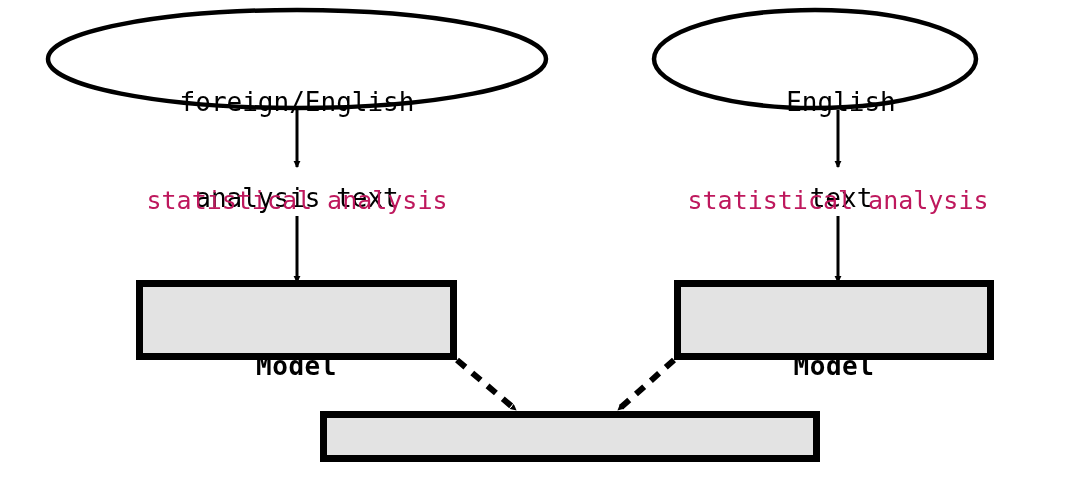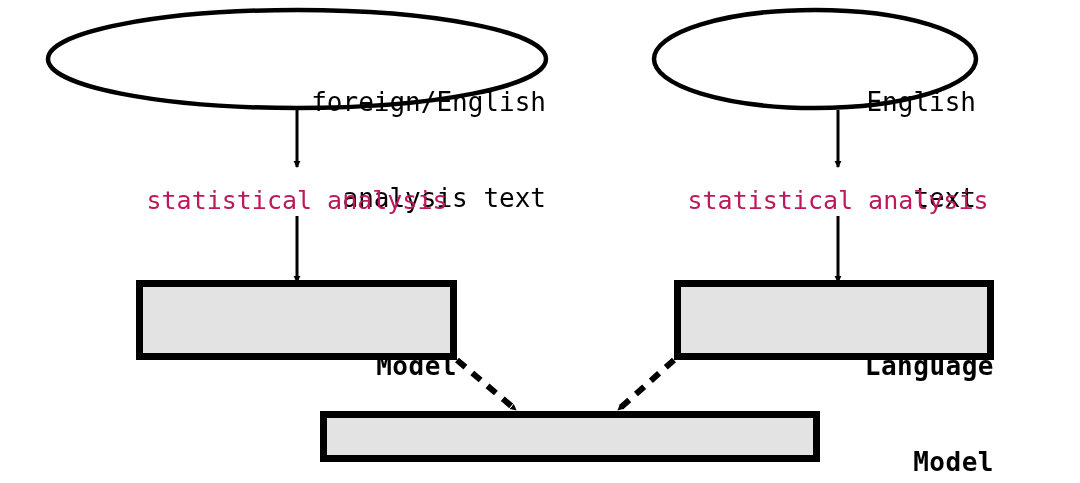--- a/index.html
+++ b/index.html
@@ -20,21 +20,21 @@
   }
   #diagram-svg {
     position: absolute;
     left: 0;
     top: 0;
     width: 1080px;
     height: 483px;
   }
   .node-text {
     position: absolute;
-    text-align: right;
+    text-align: center;
     color: #000000;
     line-height: 1.22;
     white-space: pre;
     pointer-events: none;
   }
   .ellipse-label {
     font-size: 26px;
     font-weight: 400;
     letter-spacing: 0px;
   }
@@ -88,35 +88,34 @@
     <line x1="457" y1="360" x2="516" y2="410" stroke="#000000" stroke-width="6" stroke-dasharray="11 9" marker-end="url(#arrow-dashed)"></line>
 
     <line x1="674" y1="360" x2="618" y2="410" stroke="#000000" stroke-width="6" stroke-dasharray="11 9" marker-end="url(#arrow-dashed)"></line>
   </svg>
 
   <div class="node-text ellipse-label" style="left:48px; top:24px; width:498px;">
     <div>foreign/English</div>
     <div>analysis text</div>
   </div>
 
-  <div class="node-text ellipse-label" style="left:654px; top:24px; width:322px;">
+  <div class="node-text ellipse-label" style="left:680px; top:24px; width:322px;">
     <div>English</div>
     <div>text</div>
   </div>
 
   <div class="edge-label" style="left:17px; top:186px; width:560px;">statistical analysis</div>
 
   <div class="edge-label" style="left:558px; top:186px; width:560px;">statistical analysis</div>
 
   <div class="node-text box-label" style="left:136px; top:288px; width:321px;">
     <div>Model</div>
   </div>
 
   <div class="node-text box-label" style="left:674px; top:288px; width:320px;">
-    <div>Language</div>
     <div>Model</div>
   </div>
 
   <div class="node-text box-label" style="left:320px; top:421px; width:500px;">
     
   </div>
 
 </div>
 
 </body></html>

